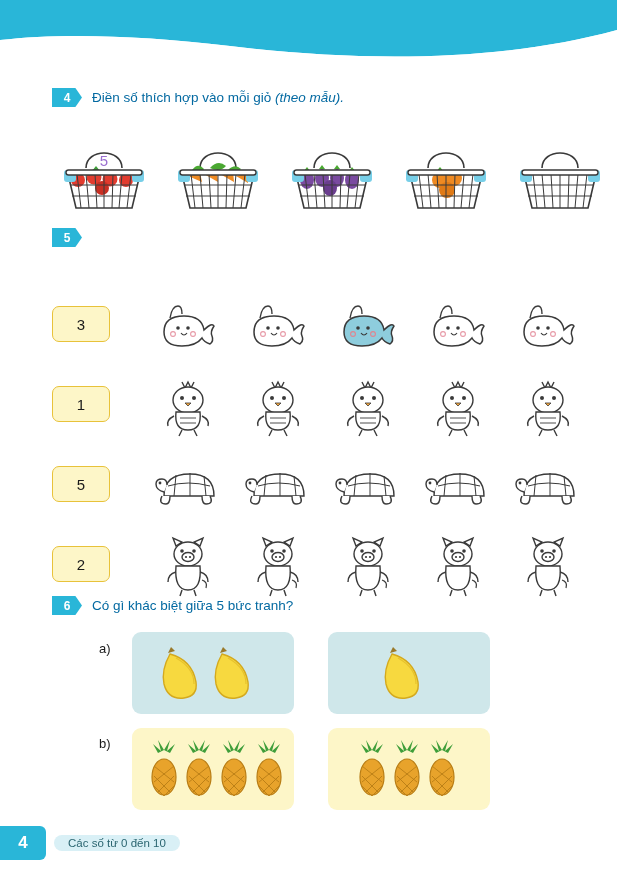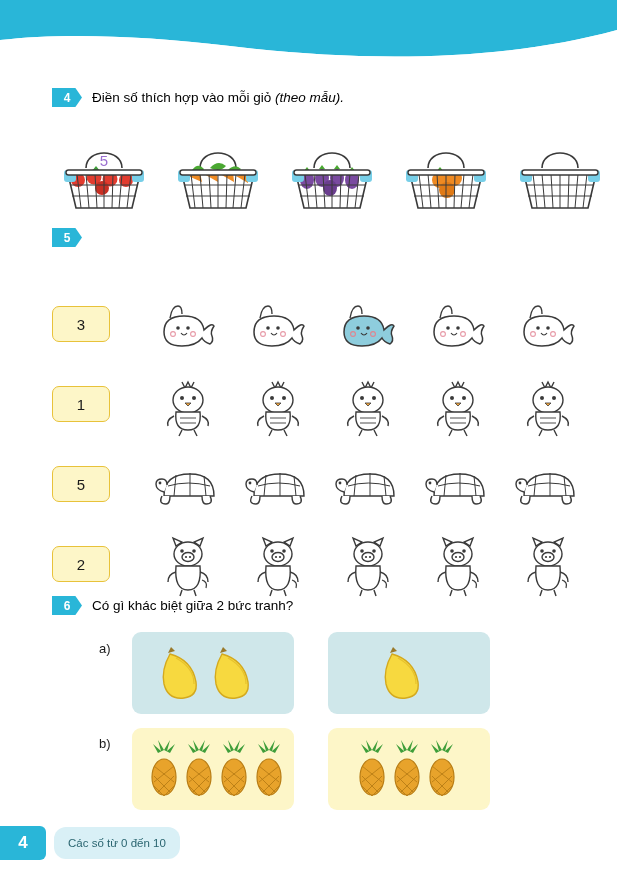--- a/index.html
+++ b/index.html
@@ -38,21 +38,21 @@
     font-size: 12px;
     font-weight: bold;
     display: flex;
     align-items: center;
     justify-content: center;
     position: relative;
     clip-path: polygon(0 0, 78% 0, 100% 50%, 78% 100%, 0 100%);
   }
   .ex-text {
     font-size: 13.5px;
-    color: #000000;
+    color: #0369a1;
   }
   .ex-text i { font-style: italic; }
 
   
   .basket-row {
     position: absolute;
     left: 52px;
     top: 124px;
     display: flex;
     gap: 10px;
@@ -121,21 +121,21 @@
     background: #29b6d8;
     border-radius: 0 6px 6px 0;
     color: #ffffff;
     font-size: 17px;
     font-weight: bold;
     display: flex;
     align-items: center;
     justify-content: center;
   }
   .footer-pill {
-    height: 32px;
+    height: 16px;
     background: #d9f0f6;
     border-radius: 12px;
     color: #2a6570;
     font-size: 11.5px;
     display: flex;
     align-items: center;
     padding: 0 14px;
     margin-left: 8px;
   }
 </style>
@@ -628,21 +628,21 @@
           <circle cx="42" cy="23" r="1.8" fill="#3a3a3a"></circle>
           <circle cx="34" cy="29" r="1.1" fill="#3a3a3a"></circle>
           <circle cx="38" cy="29" r="1.1" fill="#3a3a3a"></circle>
           <path d="M50,52 q6,2 4,8" fill="none" stroke="#3a3a3a" stroke-width="1.2"></path>
         </svg></div>
   </div>
 </div>
 
 <div class="ex-header" style="left:52px; top:596px;">
   <div class="ex-num">6</div>
-  <div class="ex-text"><span>Có gì khác biệt giữa 2 bức tranh?</span><i></i></div>
+  <div class="ex-text"><span>Có gì khác biệt giữa 5 bức tranh?</span><i></i></div>
 </div>
 
 <div class="label-ab" style="left:99px; top:641px;">a)</div>
 
 <div class="pic blue" style="left:132px; top:632px; width:162px; height:82px;">
   <svg viewBox="0 0 162 82" width="162" height="82">
     <path d="M38,22 q22,6 26,28 q2,14 -12,16 q-16,2 -20,-14 q-3,-14 6,-30 z" fill="#f7d93f" stroke="#d4a91e" stroke-width="1.4"></path>
     <path d="M44,26 q18,10 18,26" fill="none" stroke="#e6c22e" stroke-width="1.2"></path>
     <path d="M36,21 l3,-6 l4,4" fill="#9a7a2a"></path>
     <path d="M90,22 q22,6 26,28 q2,14 -12,16 q-16,2 -20,-14 q-3,-14 6,-30 z" fill="#f7d93f" stroke="#d4a91e" stroke-width="1.4"></path>

